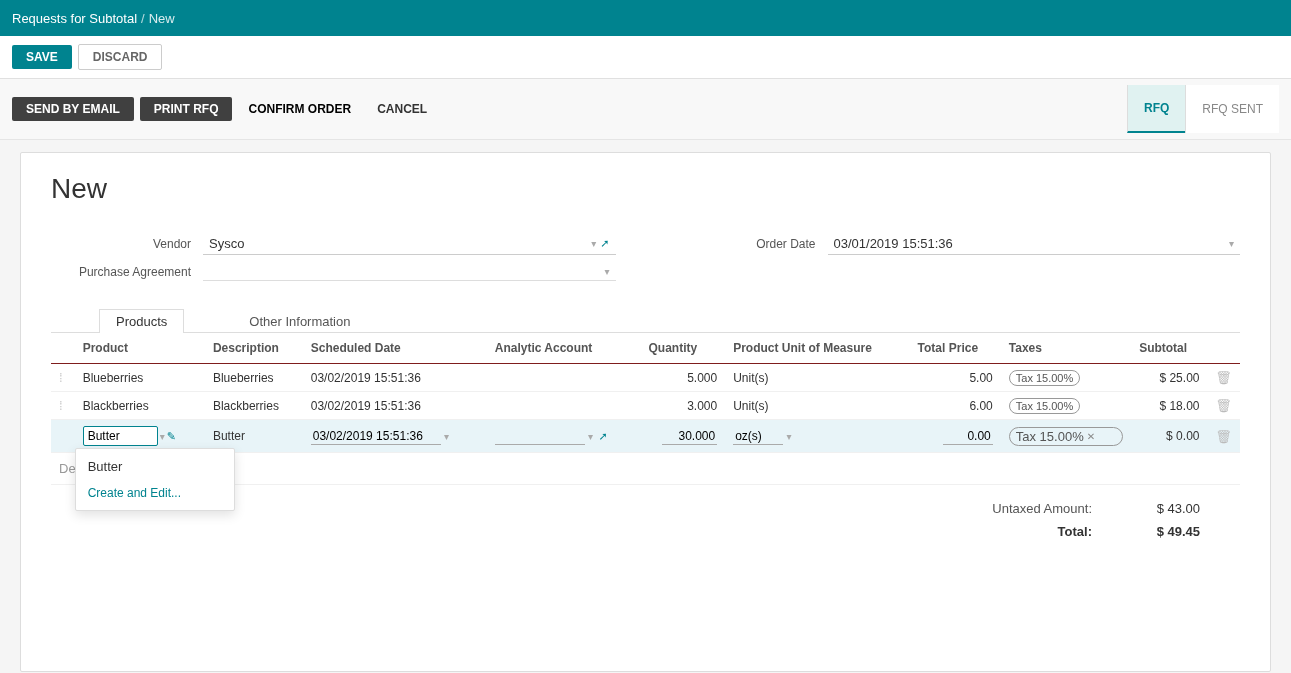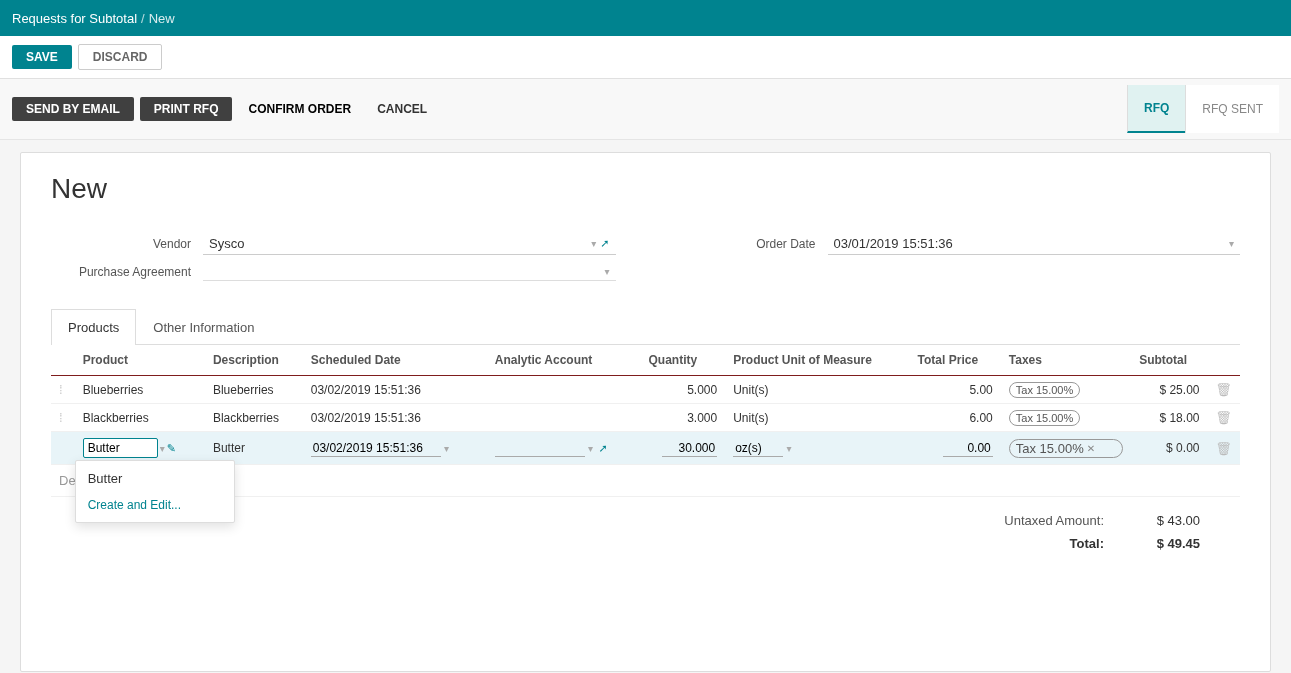--- a/index.html
+++ b/index.html
@@ -124,27 +124,28 @@
       cursor: pointer;
     }
 
     
     .tabs {
       display: flex;
       border-bottom: 1px solid #ddd;
       margin-bottom: 0;
     }
     .tab {
-      padding: 10px 16px;
+      padding: 4px 16px;
       cursor: pointer;
       font-size: 13px;
       color: #555;
       border: 1px solid transparent;
       border-bottom: none;
       margin-bottom: -1px;
+      margin-left: 48px;
     }
     .tab.active {
       background: #fff;
       border-color: #ddd;
       color: #333;
       font-weight: 500;
     }
 
     
     .products-table {
@@ -225,21 +226,21 @@
     
     .totals-section {
       margin-top: 16px;
       display: flex;
       flex-direction: column;
       align-items: flex-end;
       padding-right: 40px;
     }
     .total-row {
       display: flex;
-      gap: 16px;
+      gap: 28px;
       justify-content: center;
       margin-bottom: 4px;
       font-size: 13px;
       width: 300px;
     }
     .total-label {
       text-align: right;
       flex: 1;
       color: #555;
     }

